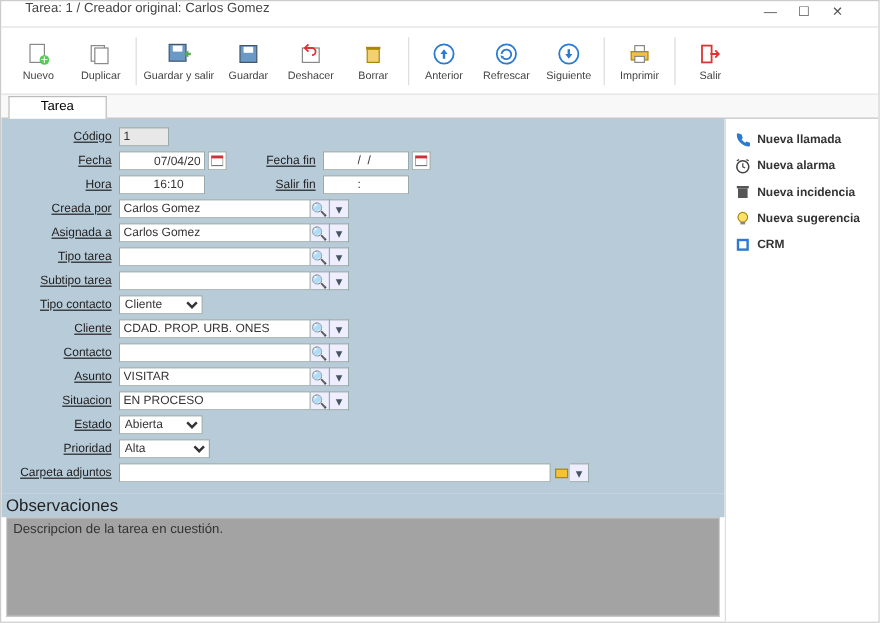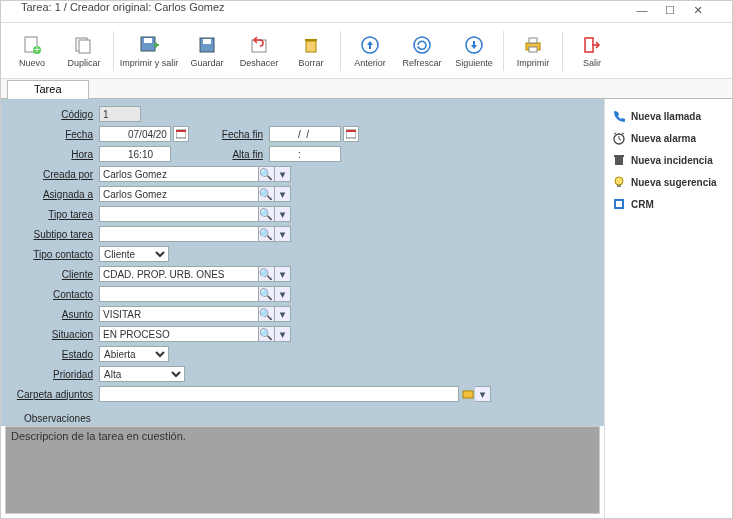--- a/index.html
+++ b/index.html
@@ -23,21 +23,21 @@
 .lbl.w60 { width: 60px; }
 .fld { height: 16px; border: 1px solid #9aa; background: #fff; padding: 0 3px; font-size: 10px; color: #333; }
 .fld.ro { background: #e8e8e8; }
 .fld.w50 { width: 42px; }
 .fld.w80 { width: 72px; padding-left: 28px; }
 .fld.w160 { width: 160px; }
 .cal { width: 16px; height: 16px; margin-left: 2px; display: inline-flex; align-items: center; justify-content: center; border: 1px solid #9aa; background: #fff; cursor: pointer; }
 .lookup { display: inline-flex; }
 .lookup .lbtn { width: 16px; height: 16px; border: 1px solid #9aa; border-left: none; background: #eef; display: flex; align-items: center; justify-content: center; cursor: pointer; font-size: 9px; color: #456; }
 select.fld { height: 16px; padding: 0; }
-.obs-label { background: #b8cbd9; padding: 2px 23px; font-size: 10px; color: #222; }
+.obs-label { background: #b8cbd9; padding: 2px 4px; font-size: 14px; color: #222; }
 .obs { flex: 1; border: 1px solid #ccc; margin: 0 4px 4px 4px; padding: 3px 5px; color: #333; background: #a3a3a3; position: relative; overflow-y: scroll; }
 .sidepanel { width: 128px; border-left: 1px solid #ddd; background: #fff; padding: 6px 4px; }
 .sideitem { display: flex; align-items: center; padding: 3px 2px; cursor: pointer; gap: 4px; font-weight: bold; }
 .sideicon { width: 16px; height: 16px; display: inline-flex; align-items: center; justify-content: center; flex-shrink: 0; }
 .sidetxt { font-size: 10px; color: #333; }
 .foldericon { width: 14px; height: 14px; display: inline-flex; align-items: center; justify-content: center; cursor: pointer; margin-left: 2px; }
 </style>
 </head>
 <body>
 
@@ -76,21 +76,21 @@
   </div>
   <div class="tsep"></div>
   <div class="tbtn" style="width:62px">
     <span class="ticon">
         <svg width="20" height="20">
           <rect x="2" y="2" width="14" height="14" fill="#6a98c7" stroke="#456"></rect>
           <rect x="5" y="3" width="8" height="5" fill="#fff"></rect>
           <path d="M14 10 l4 -3 v2 h3 v2 h-3 v2 z" fill="#5a5"></path>
         </svg>
       </span>
-    <span class="tlabel">Imprimir y salir</span>
+    <span class="tlabel">Guardar y salir</span>
   </div>
   <div class="tbtn">
     <span class="ticon">
         <svg width="20" height="20">
           <rect x="3" y="3" width="14" height="14" fill="#6a98c7" stroke="#456"></rect>
           <rect x="6" y="4" width="8" height="5" fill="#fff"></rect>
         </svg>
       </span>
     <span class="tlabel">Guardar</span>
   </div>
@@ -194,21 +194,21 @@
               <rect x="0" y="1" width="10" height="8" fill="#fff" stroke="#777"></rect>
               <rect x="0" y="1" width="10" height="2" fill="#c33"></rect>
             </svg>
           </span>
       </div>
 
       <div class="row">
         <span class="lbl w90">Hora</span>
         <input class="fld w80" value="16:10" style="">
         <span style="width:18px"></span>
-        <span class="lbl w60" style="margin-left:20px">Alta fin</span>
+        <span class="lbl w60" style="margin-left:20px">Salir fin</span>
         <input class="fld w80" value=":" style="">
       </div>
 
       <div class="row">
         <span class="lbl w90">Creada por</span>
         <input class="fld w160" value="Carlos Gomez" style="">
         <span class="lookup">
             <span class="lbtn">
               <span>🔍</span>
             </span>
@@ -314,21 +314,21 @@
           </span>
       </div>
 
       <div class="row">
         <span class="lbl w90">Estado</span>
         <select class="fld" style="width:70px"><option>Abierta</option></select>
       </div>
 
       <div class="row">
         <span class="lbl w90">Prioridad</span>
-        <select class="fld" style="width:86px"><option>Alta</option></select>
+        <select class="fld" style="width:76px"><option>Alta</option></select>
       </div>
 
       <div class="row">
         <span class="lbl w90">Carpeta adjuntos</span>
         <input class="fld" style="width: 360px;" value="">
         <span class="foldericon">
             <svg width="12" height="12">
               <rect x="1" y="3" width="10" height="7" fill="#f4c040" stroke="#a80"></rect>
             </svg>
           </span>

